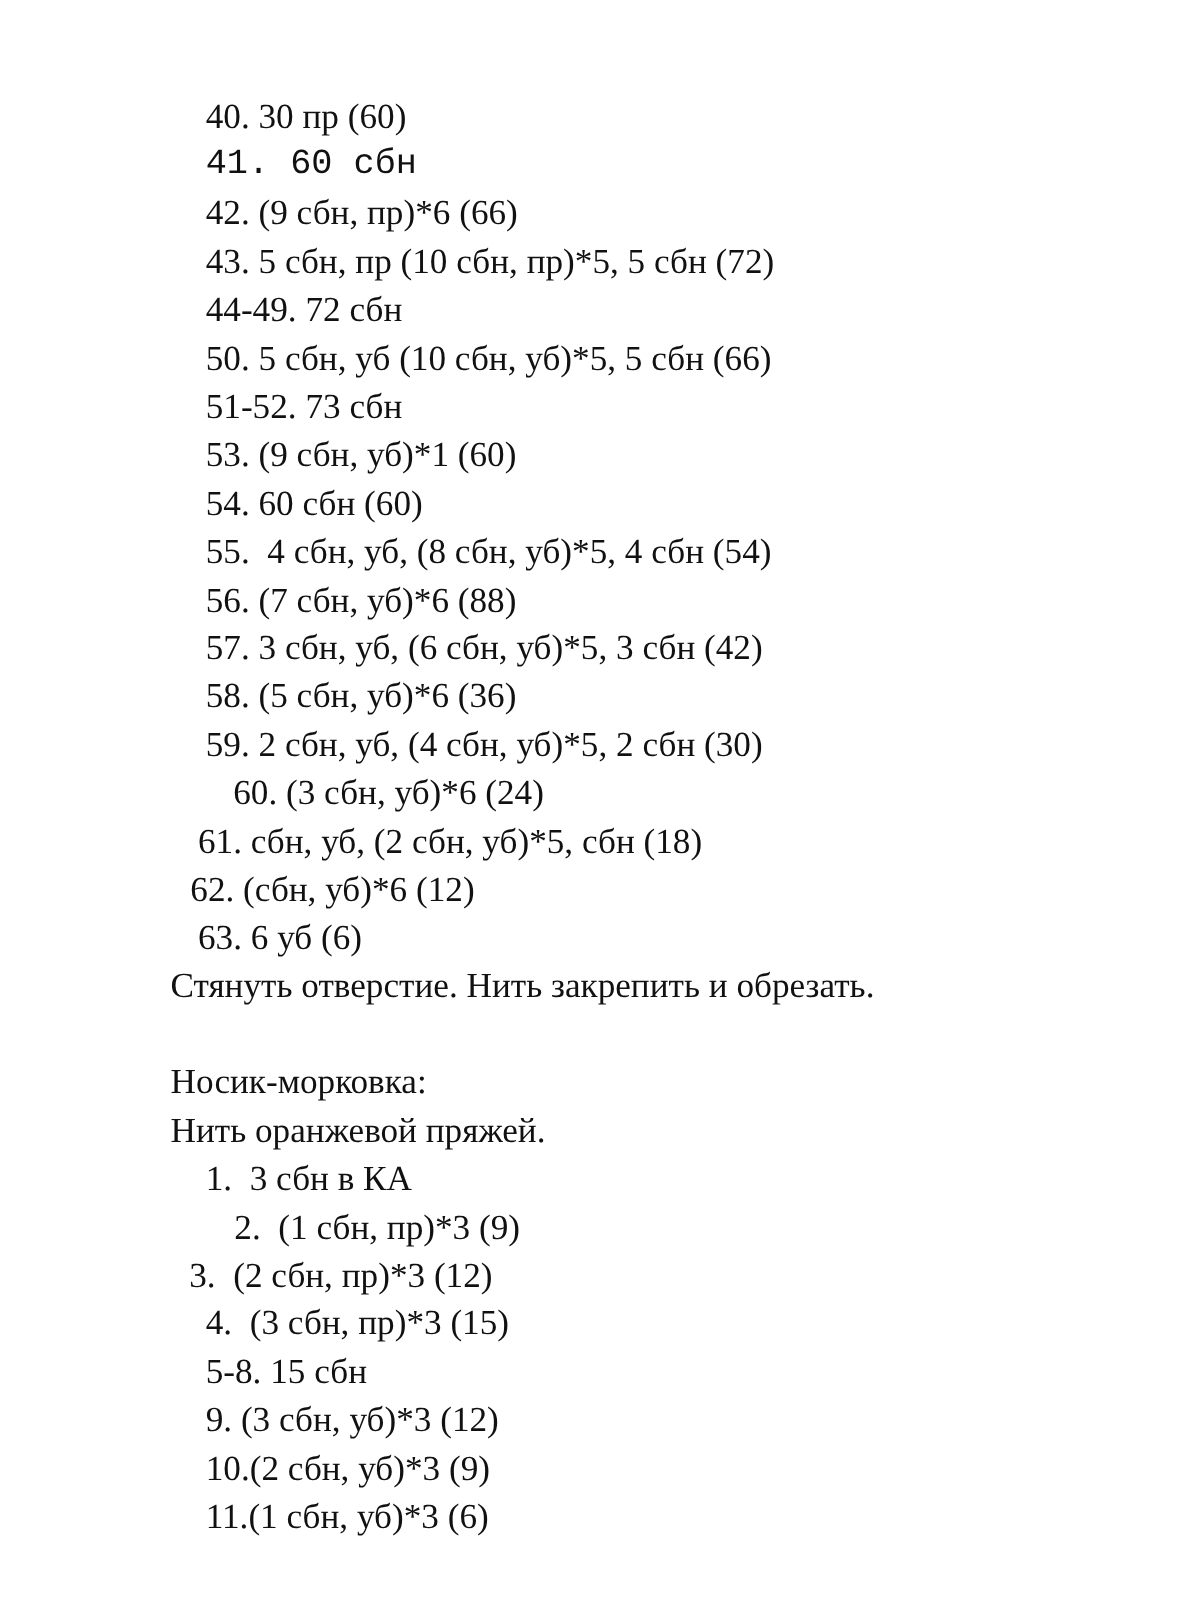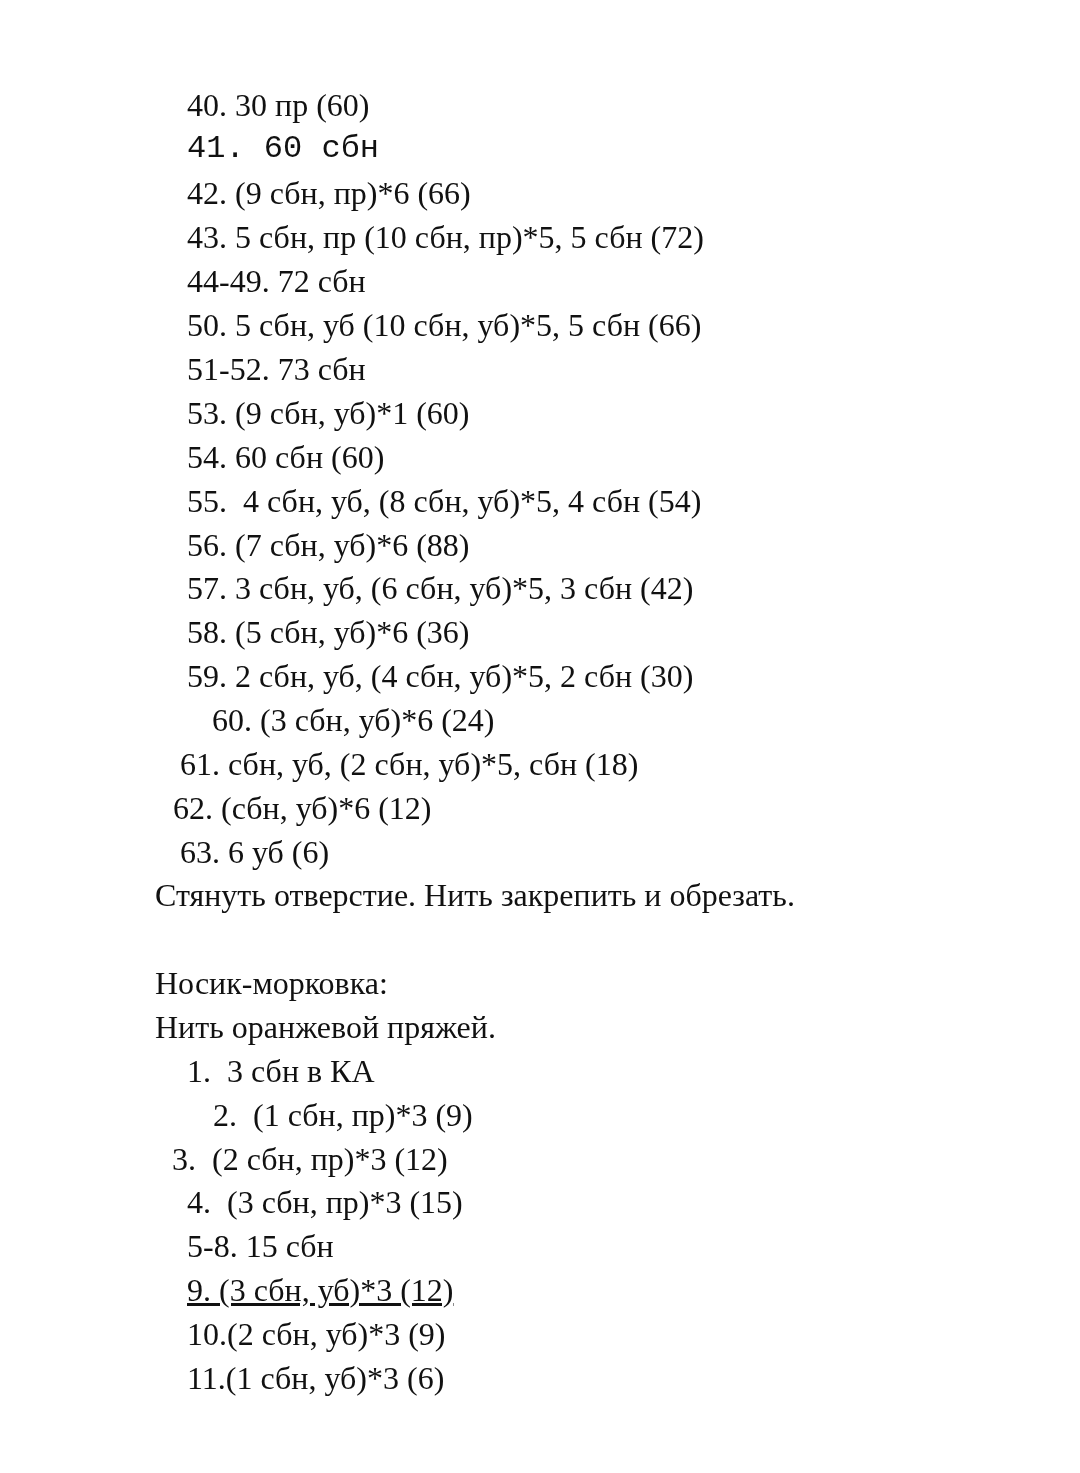--- a/index.html
+++ b/index.html
@@ -65,19 +65,19 @@
   <div>
     <div class="line heading" style="left: 155px; top: 968px;">Носик-морковка:</div>
     <div class="line" style="left: 155px; top: 1012px;">Нить оранжевой пряжей.</div>
 
     <div>
       <div class="line" style="left: 187px; top: 1056px;">1.  3 сбн в КА</div>
       <div class="line" style="left: 187px; top: 1100px; margin-left: 26px;">2.  (1 сбн, пр)*3 (9)</div>
       <div class="line" style="left: 172px; top: 1144px;">3.  (2 сбн, пр)*3 (12)</div>
       <div class="line" style="left: 187px; top: 1187px;">4.  (3 сбн, пр)*3 (15)</div>
       <div class="line" style="left: 187px; top: 1231px;">5-8. 15 сбн</div>
-      <div class="line" style="left: 187px; top: 1275px; text-decoration: underline;">9. (3 сбн, уб)*3 (12)</div>
+      <div class="line" style="left: 187px; top: 1275px;">9. (3 сбн, уб)*3 (12)</div>
       <div class="line" style="left: 187px; top: 1319px;">10.(2 сбн, уб)*3 (9)</div>
       <div class="line" style="left: 187px; top: 1363px;">11.(1 сбн, уб)*3 (6)</div>
     </div>
   </div>
 
 </div>
 
 </body></html>

